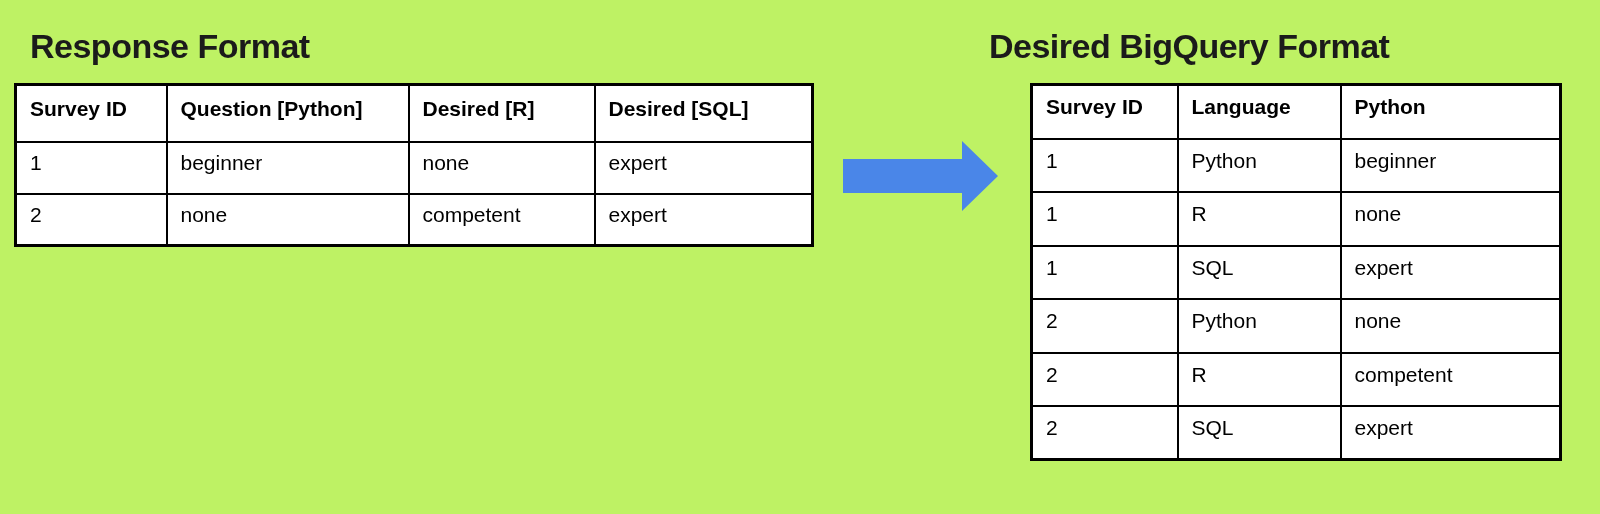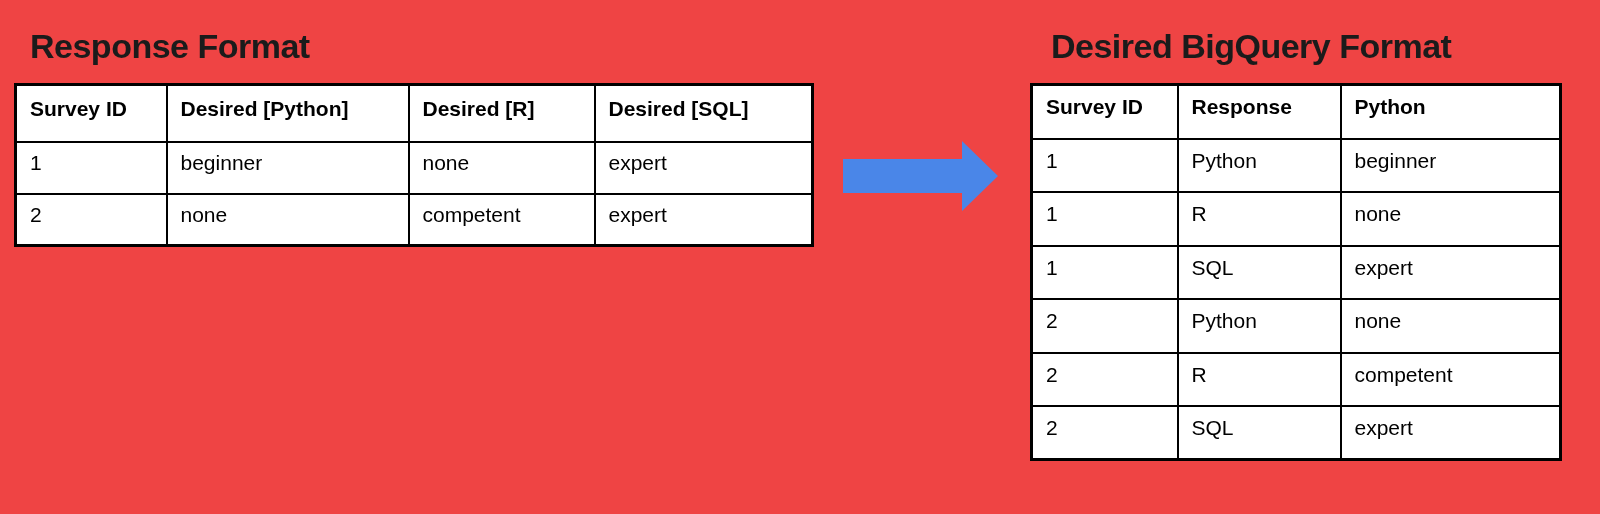--- a/index.html
+++ b/index.html
@@ -1,35 +1,35 @@
 <!DOCTYPE html>
 <html><head>
 <meta charset="utf-8">
 <style>
   html, body { margin: 0; padding: 0; background: #ffffff; }
   .canvas {
     position: relative;
     width: 1600px;
     height: 514px;
-    background: #ef4444;
+    background: #bef264;
     font-family: "Liberation Sans", sans-serif;
     overflow: hidden;
   }
   .section-title {
     position: absolute;
     top: 28px;
     font-size: 34px;
     font-weight: 700;
     letter-spacing: -0.5px;
     color: #1b1b1b;
     white-space: nowrap;
     line-height: 1.1;
   }
   .title-left  { left: 30px; }
-  .title-right { left: 1051px; }
+  .title-right { left: 989px; }
 
   table.data-table {
     position: absolute;
     border-collapse: collapse;
     table-layout: fixed;
     background: #ffffff;
     border: 3px solid #000000;
   }
   table.data-table th,
   table.data-table td {
@@ -73,21 +73,21 @@
   <table class="data-table" id="left-table">
     <colgroup>
       <col style="width:151px">
         <col style="width:242px">
         <col style="width:186px">
         <col style="width:218px">
     </colgroup>
     <tbody>
       <tr class="head-row">
         <th>Survey ID</th>
-        <th>Desired [Python]</th>
+        <th>Question [Python]</th>
         <th>Desired [R]</th>
         <th>Desired [SQL]</th>
       </tr>
       <tr class="body-row">
         <td>1</td>
         <td>beginner</td>
         <td>none</td>
         <td>expert</td>
       </tr>
       <tr class="body-row">
@@ -109,21 +109,21 @@
 
   <table class="data-table" id="right-table">
     <colgroup>
       <col style="width:146px">
         <col style="width:163px">
         <col style="width:220px">
     </colgroup>
     <tbody>
       <tr class="head-row">
         <th>Survey ID</th>
-        <th>Response</th>
+        <th>Language</th>
         <th>Python</th>
       </tr>
       <tr class="body-row">
         <td>1</td>
         <td>Python</td>
         <td>beginner</td>
       </tr>
       <tr class="body-row">
         <td>1</td>
         <td>R</td>

